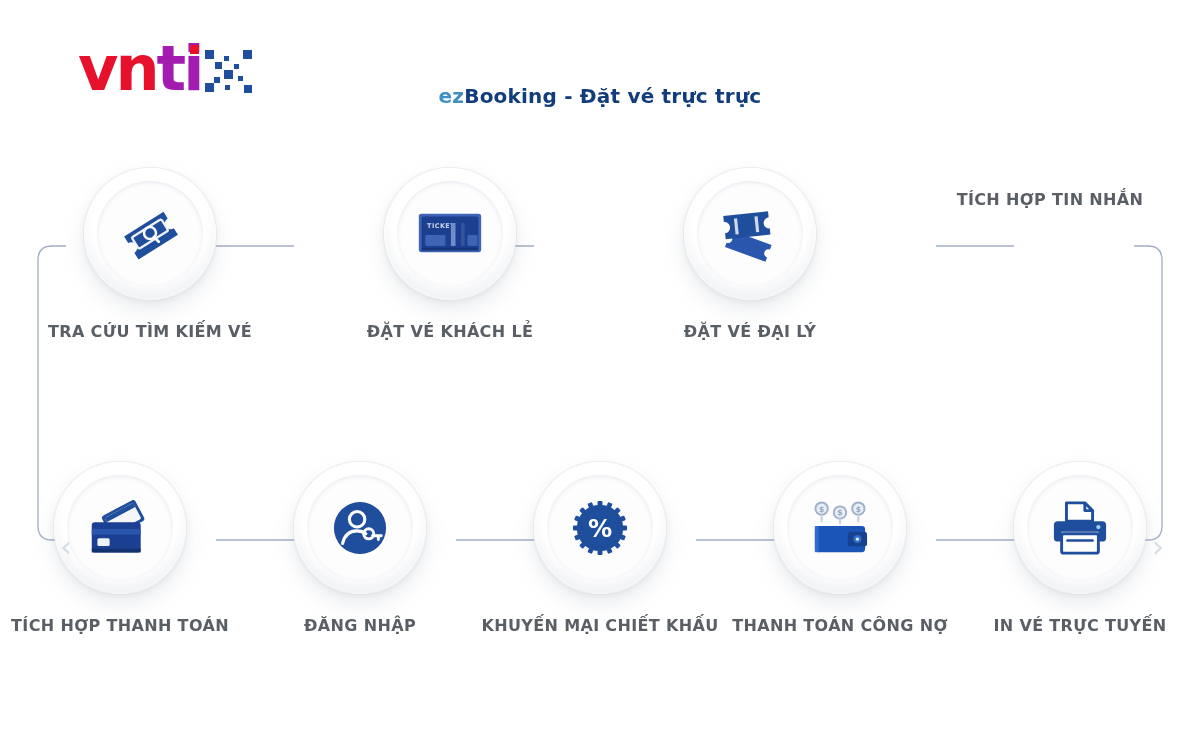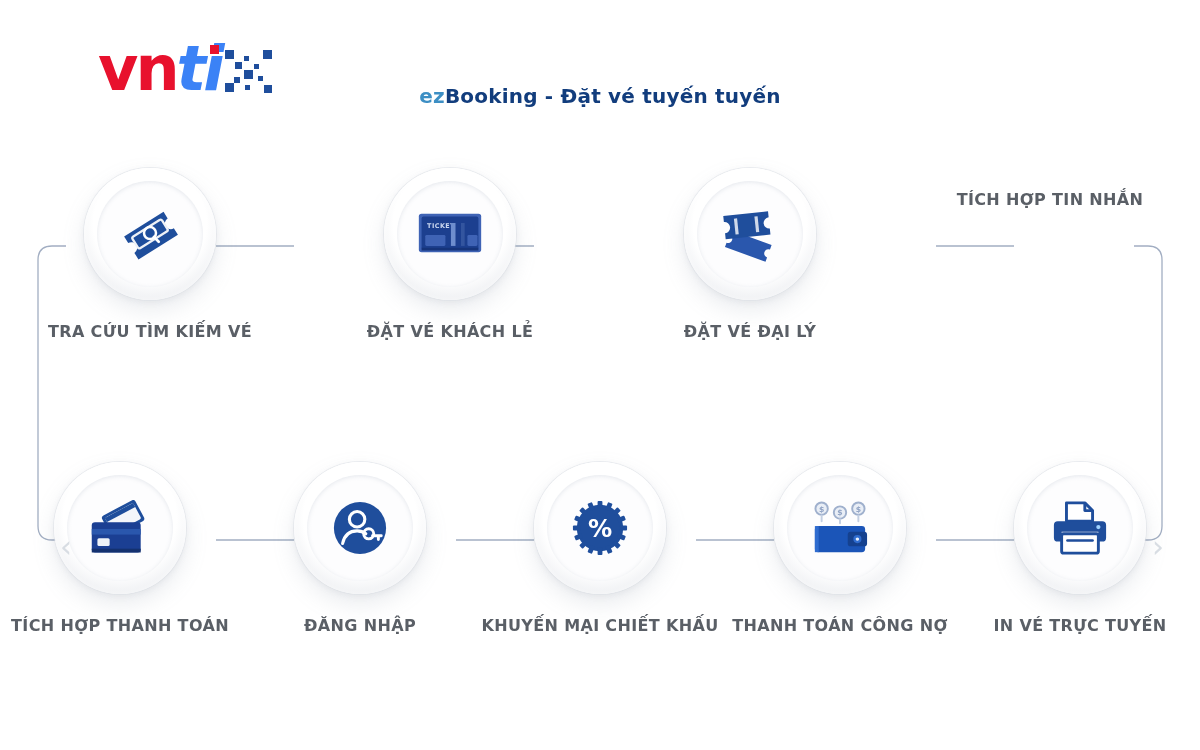--- a/index.html
+++ b/index.html
@@ -37,22 +37,22 @@
     align-items: flex-start;
   }
 
   .logo-word {
     font-family: "DejaVu Sans", sans-serif;
     font-size: 62px;
     font-weight: 700;
     letter-spacing: -3px;
     line-height: 62px;
   }
-  .logo-vn { color: #e8112d; margin-left: 20px; }
-  .logo-ti { color: #3b82f6; position: relative; font-style: italic; }
+  .logo-vn { color: #e8112d; }
+  .logo-ti { color: #a21caf; position: relative; }
   .logo-dot {
     position: absolute;
     width: 9px; height: 9px;
     background: #e8112d;
     right: 2px;
     top: 7px;
   }
 
   #logo-x {
     position: relative;
@@ -190,21 +190,21 @@
           <i style="left: 18.6px; top: 19.84px; width: 9px; height: 9px; background: rgb(31, 78, 156);"></i>
           <i style="left: 8.68px; top: 27.28px; width: 6px; height: 6px; background: rgb(31, 78, 156);"></i>
           <i style="left: 32.24px; top: 26.04px; width: 5px; height: 5px; background: rgb(31, 78, 156);"></i>
           <i style="left: 0px; top: 33.48px; width: 9px; height: 9px; background: rgb(31, 78, 156);"></i>
           <i style="left: 19.84px; top: 34.72px; width: 5px; height: 5px; background: rgb(31, 78, 156);"></i>
           <i style="left: 38.44px; top: 34.72px; width: 8px; height: 8px; background: rgb(31, 78, 156);"></i>
         </span>
     </div>
 
     <div id="title">
-      <span class="t-ez">ez</span><span class="t-rest">Booking - Đặt vé tuyến tuyến</span>
+      <span class="t-ez">ez</span><span class="t-rest">Booking - Đặt vé trực trực</span>
     </div>
 
   </div>
 
   <div id="flow">
 
     <svg id="wires" viewBox="0 0 1200 560">
       <g stroke="#9aa7bd" stroke-width="1.3" fill="none" opacity="0.92">
 
         <line x1="216" y1="96" x2="294" y2="96"></line>

